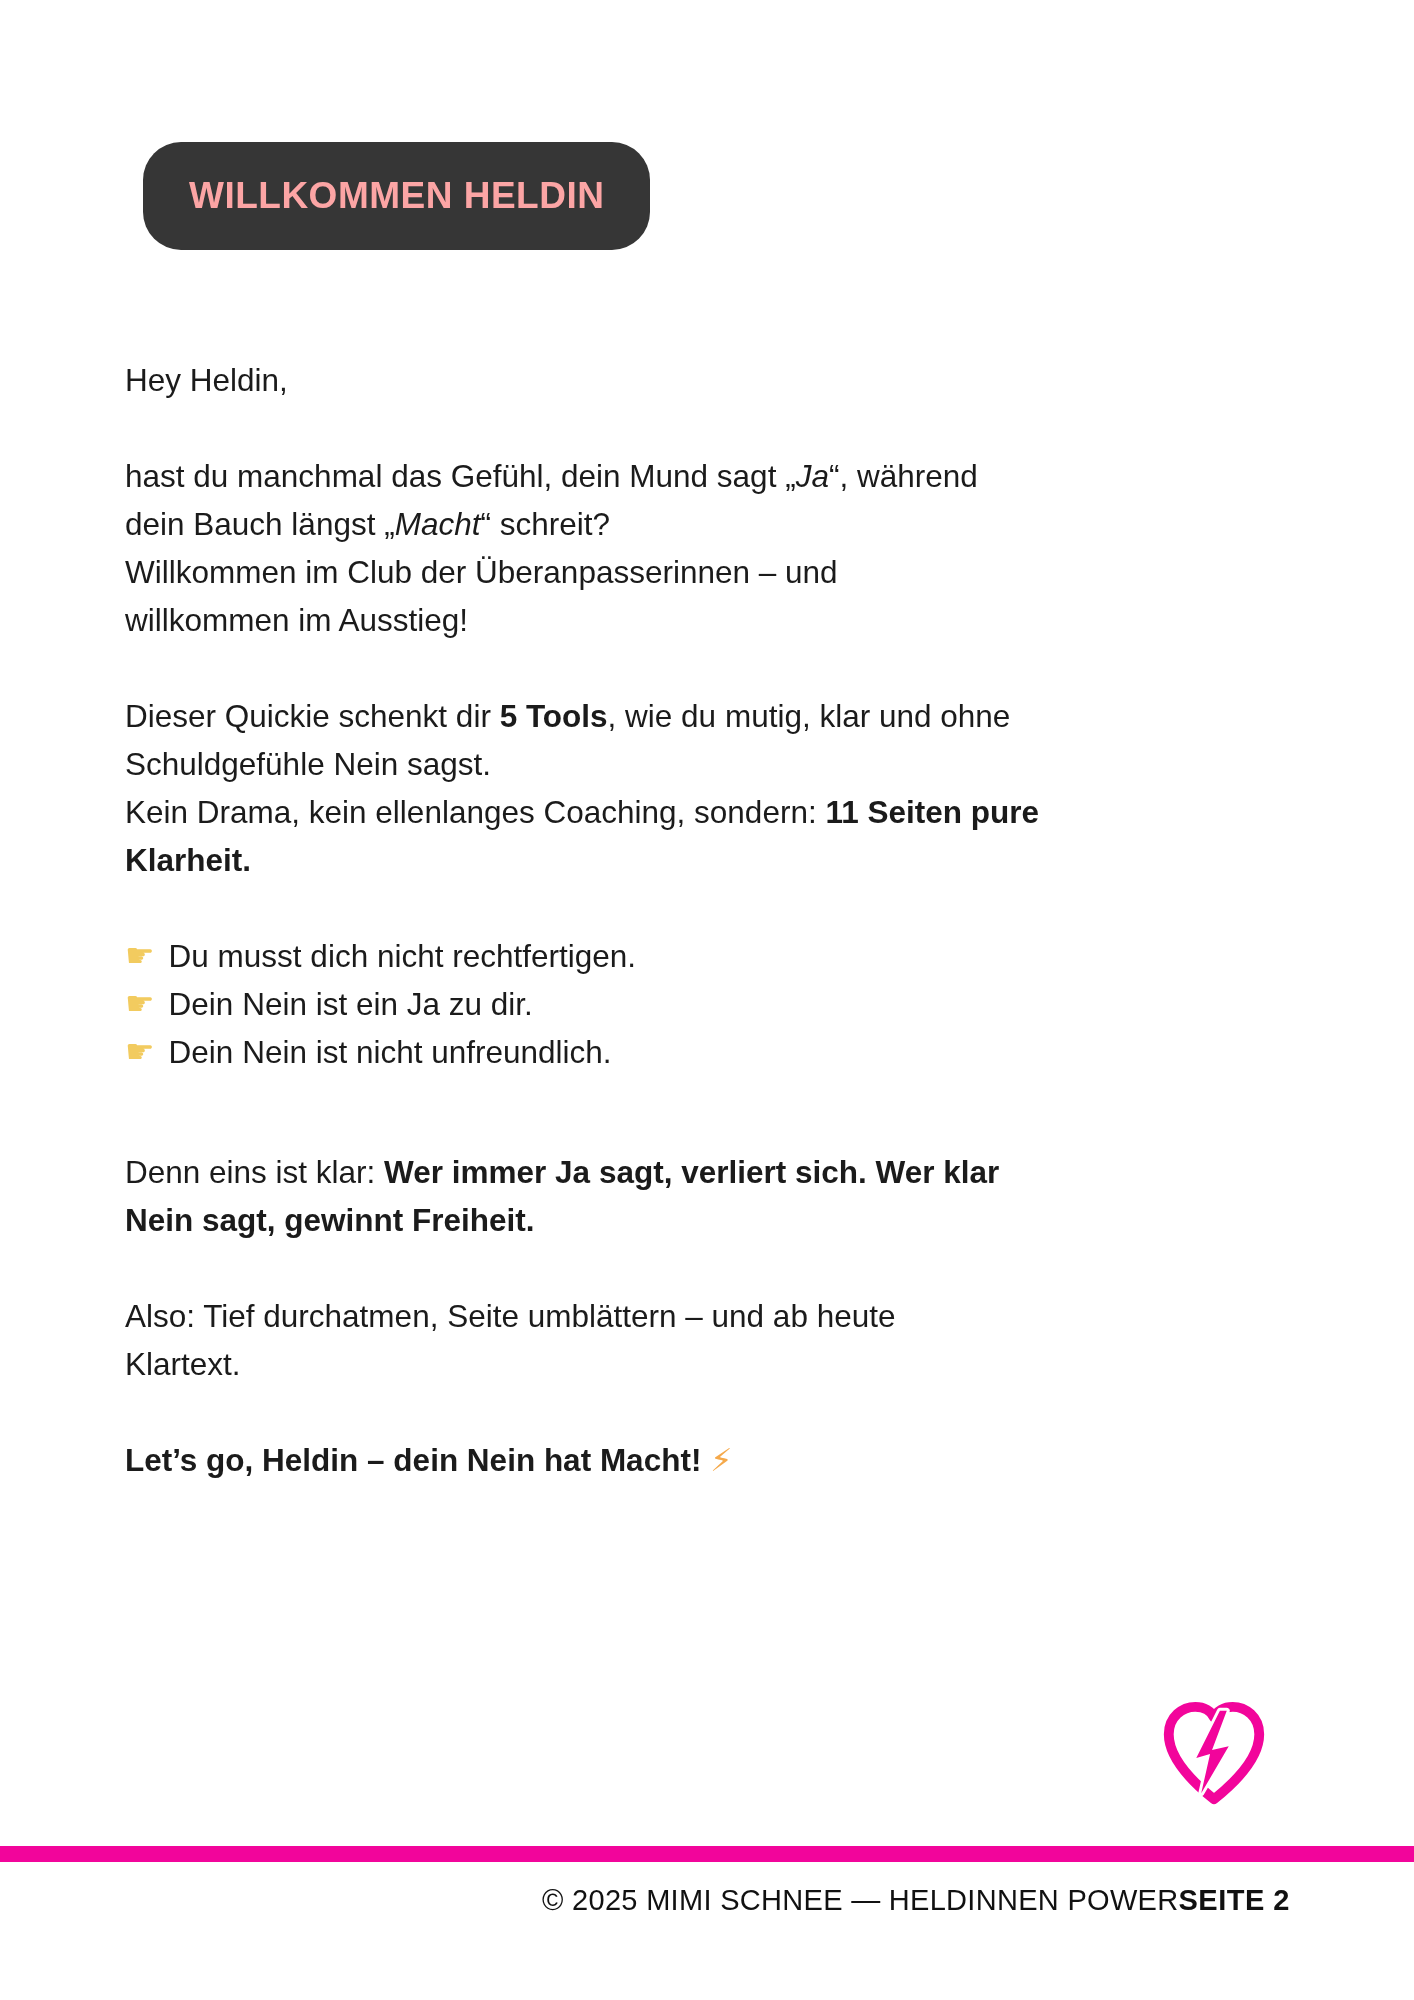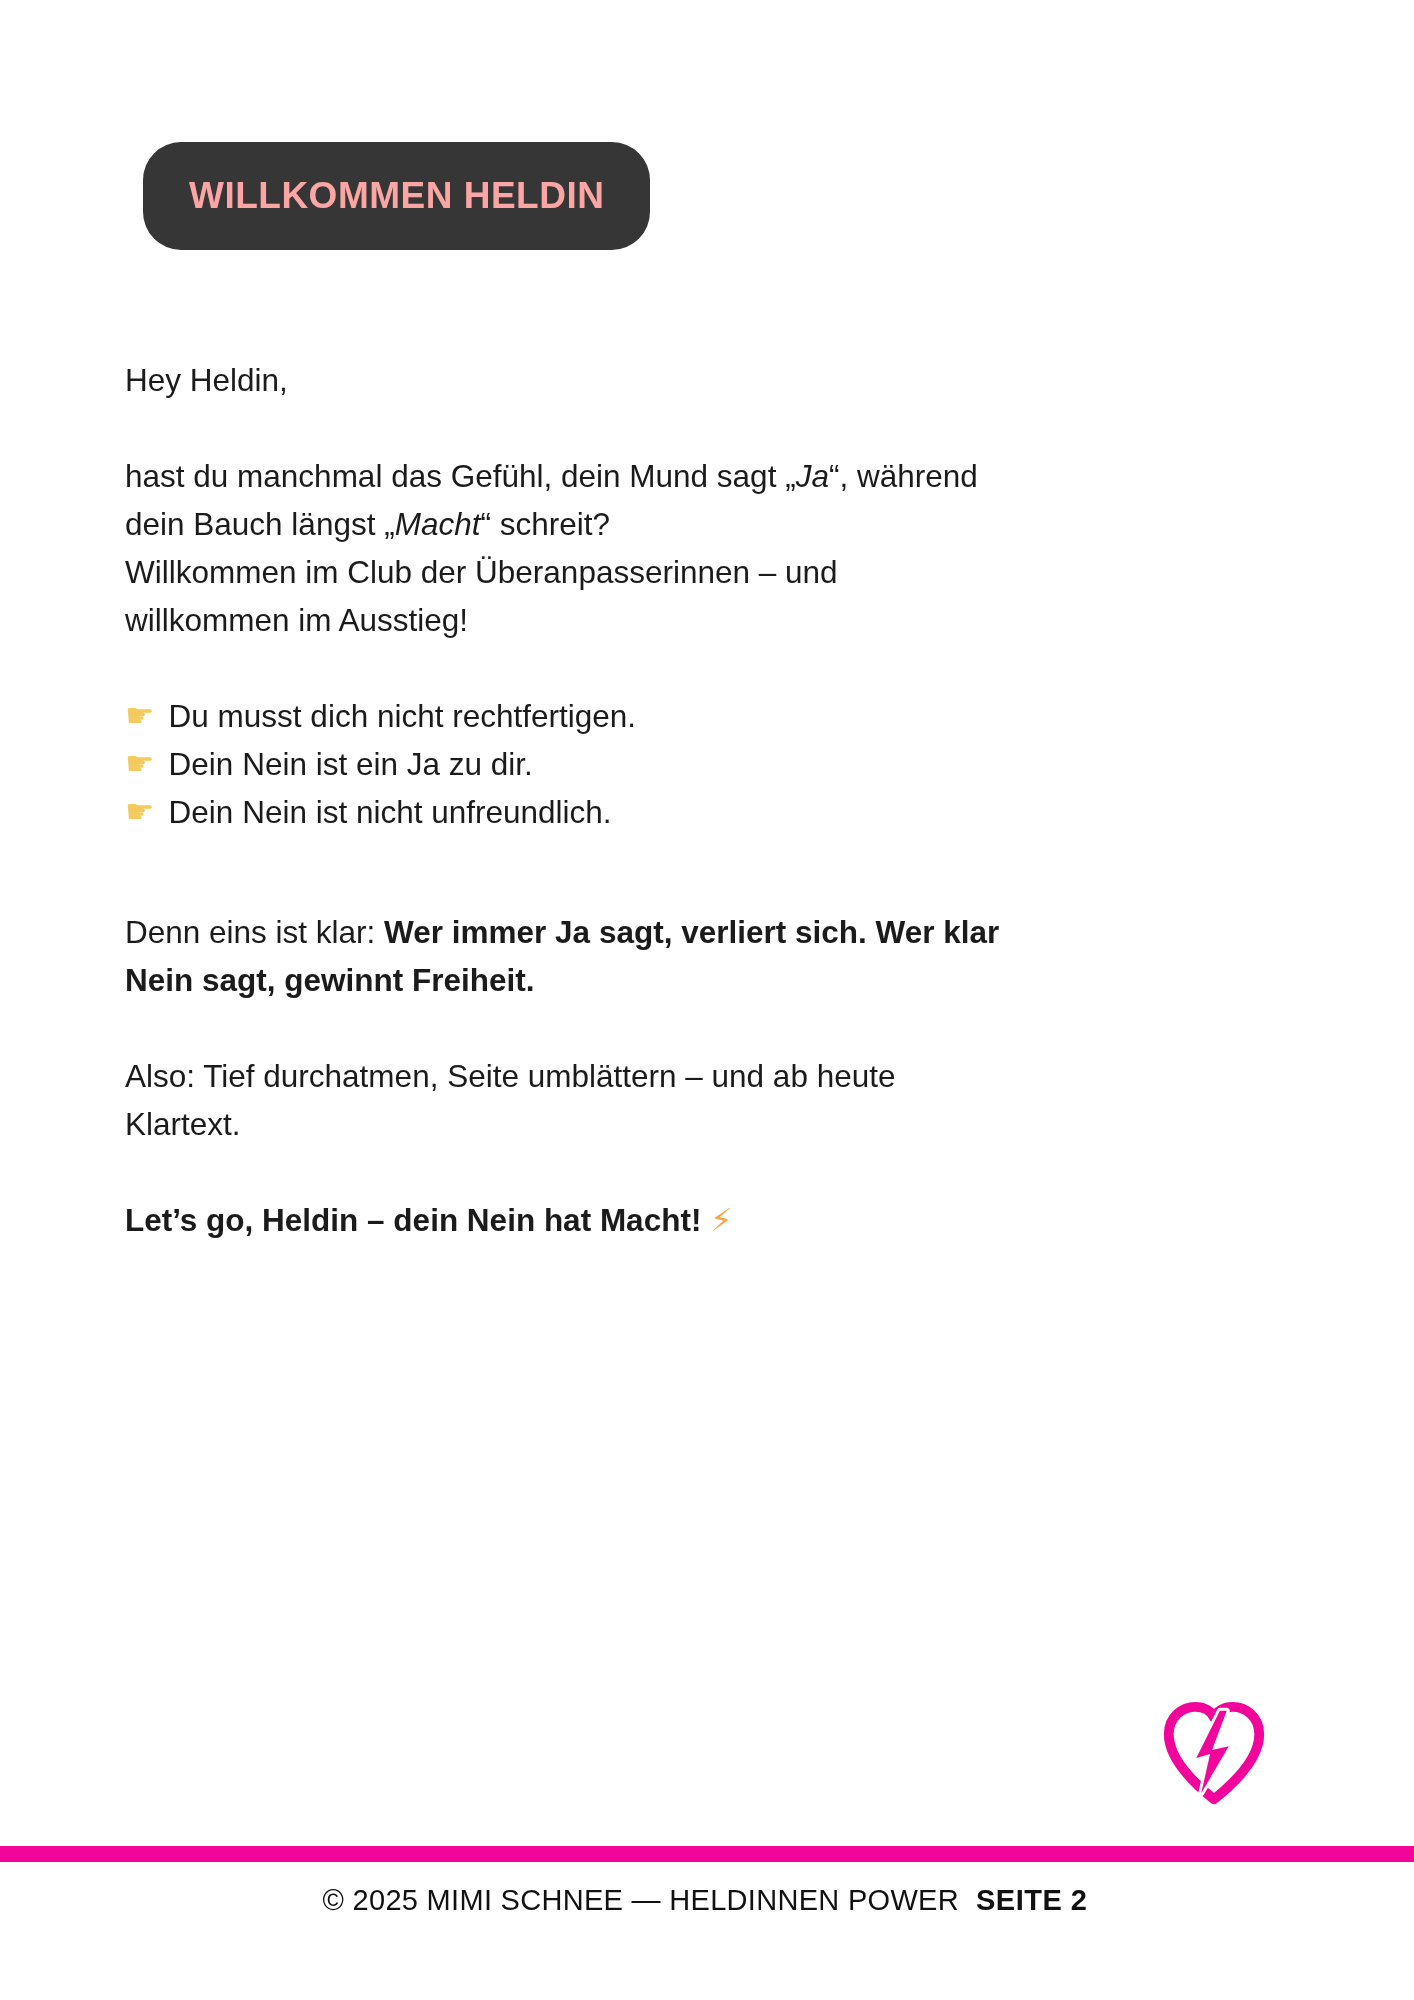--- a/index.html
+++ b/index.html
@@ -42,42 +42,46 @@
   .lightning{color:var(--orange);font-weight:400;}
   .heart-wrap{
     position:absolute;left:1155px;top:1693px;width:118px;height:126px;
   }
   .footer-bar{
     position:absolute;left:0;top:1846px;width:1414px;height:16px;
     background:var(--pink);
   }
   .footer{
     position:absolute;left:120px;top:1878px;width:1170px;
-    display:flex;justify-content:center;align-items:center;
+    display:flex;justify-content:flex-end;align-items:center;
     color:#111111;
-    font-size:29px;line-height:44px;gap:17px;
+    font-size:29px;line-height:44px;
   }
   .copyright{letter-spacing:0.3px;}
   .page-num{font-weight:700;letter-spacing:0.5px;}
 </style>
 </head>
 <body>
 
 <div class="page">
 
   <div class="badge">
     <span>WILLKOMMEN HELDIN</span>
   </div>
 
   <div class="body-text">
       <p class="para"><span>Hey Heldin,</span></p>
       <p class="para"><span>hast du manchmal das Gefühl, dein Mund sagt „</span><span class="i">Ja</span><span>“, während
 dein Bauch längst „</span><span class="i">Macht</span><span>“ schreit?
 Willkommen im Club der Überanpasserinnen – und
 willkommen im Ausstieg!</span></p>
+      <p class="para"><span>Dieser Quickie schenkt dir </span><span class="b">5 Tools</span><span>, wie du mutig, klar und ohne
+Schuldgefühle Nein sagst.
+Kein Drama, kein ellenlanges Coaching, sondern: </span><span class="b">11 Seiten pure
+Klarheit.</span></p>
       <div class="bullets">
         <div class="bullet-line"><span class="bullet-icon">☛</span><span>Du musst dich nicht rechtfertigen.</span></div>
         <div class="bullet-line"><span class="bullet-icon">☛</span><span>Dein Nein ist ein Ja zu dir.</span></div>
         <div class="bullet-line"><span class="bullet-icon">☛</span><span>Dein Nein ist nicht unfreundlich.</span></div>
       </div>
       <p class="para"><span>Denn eins ist klar: </span><span class="b">Wer immer Ja sagt, verliert sich. Wer klar
 Nein sagt, gewinnt Freiheit.</span></p>
       <p class="para"><span>Also: Tief durchatmen, Seite umblättern – und ab heute
 Klartext.</span></p>
       <p class="para"><span class="b">Let’s go, Heldin – dein Nein hat Macht! </span><span class="lightning">⚡</span></p>

